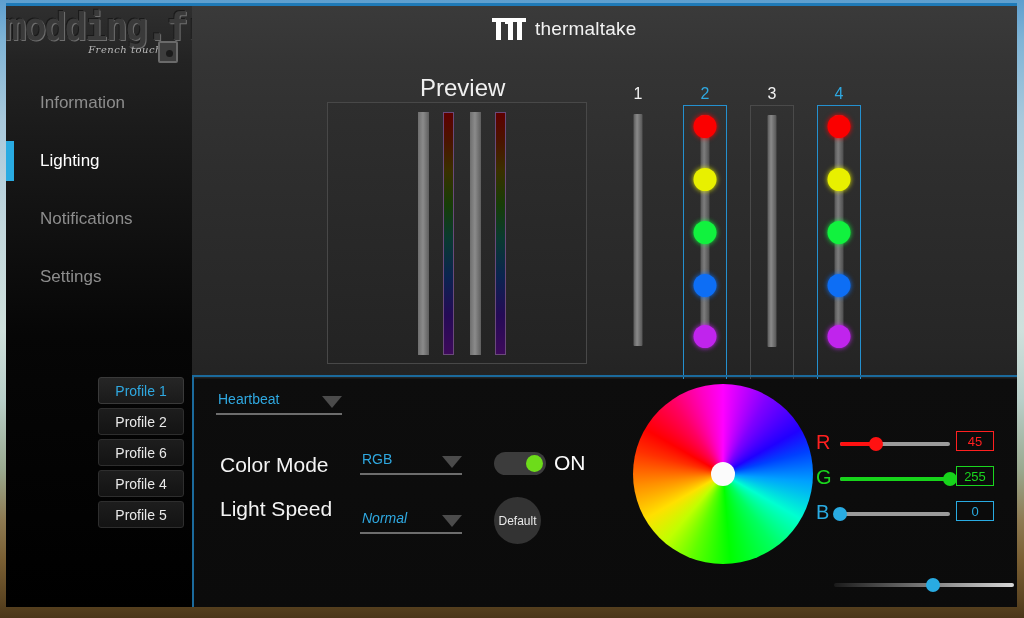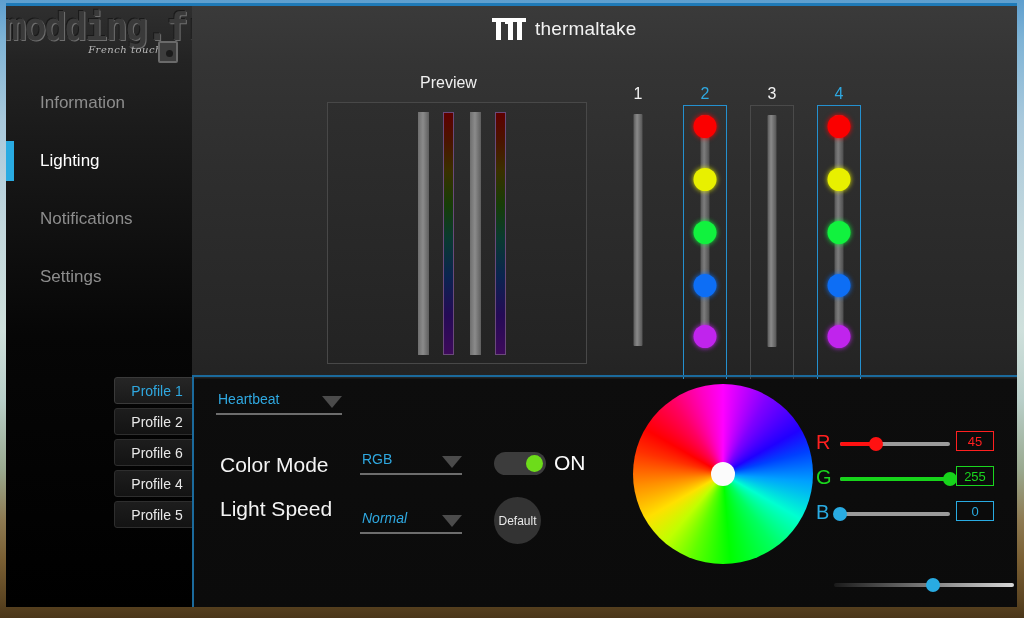--- a/index.html
+++ b/index.html
@@ -85,21 +85,21 @@
     font-size:17px; color:#8d8d8d;
     cursor:pointer;
   }
   .nav-item.active { color:#ffffff; }
   .nav-accent {
     position:absolute; left:0; top:0; width:8px; height:40px;
     background:#29abe2;
   }
 
   
-  #profiles { position:absolute; left:108px; top:371px; width:86px; }
+  #profiles { position:absolute; left:92px; top:371px; width:86px; }
   .profile-btn {
     width:86px; height:27px;
     margin-bottom:4px;
     background:linear-gradient(to bottom,#1d1d1d,#131313);
     border:1px solid #2e2e2e;
     border-radius:3px;
     color:#e8e8e8; font-size:14px;
     display:flex; align-items:center; justify-content:center;
     cursor:pointer;
   }
@@ -141,21 +141,21 @@
     width:55px; height:21px; border-radius:11px;
     background:#3e3e3e;
     color:#e9e9e9; font-size:12px;
     display:flex; align-items:center; justify-content:center;
     cursor:pointer;
   }
 
   
   #preview-label {
     position:absolute; left:228px; top:68px;
-    font-size:16px; color:#f0f0f0;
+    font-size:24px; color:#f0f0f0;
   }
   #preview-box {
     position:absolute; left:135px; top:96px;
     width:260px; height:262px;
     background:linear-gradient(to bottom,#2e2e2e,#232323);
     border:1px solid #484848;
   }
   .pv-strip { position:absolute; top:9px; width:11px; height:243px; }
   .pv-strip.gray { background:linear-gradient(to right,#6e6e6e,#8b8b8b 45%,#5e5e5e); }
   .pv-strip.rainbow {

